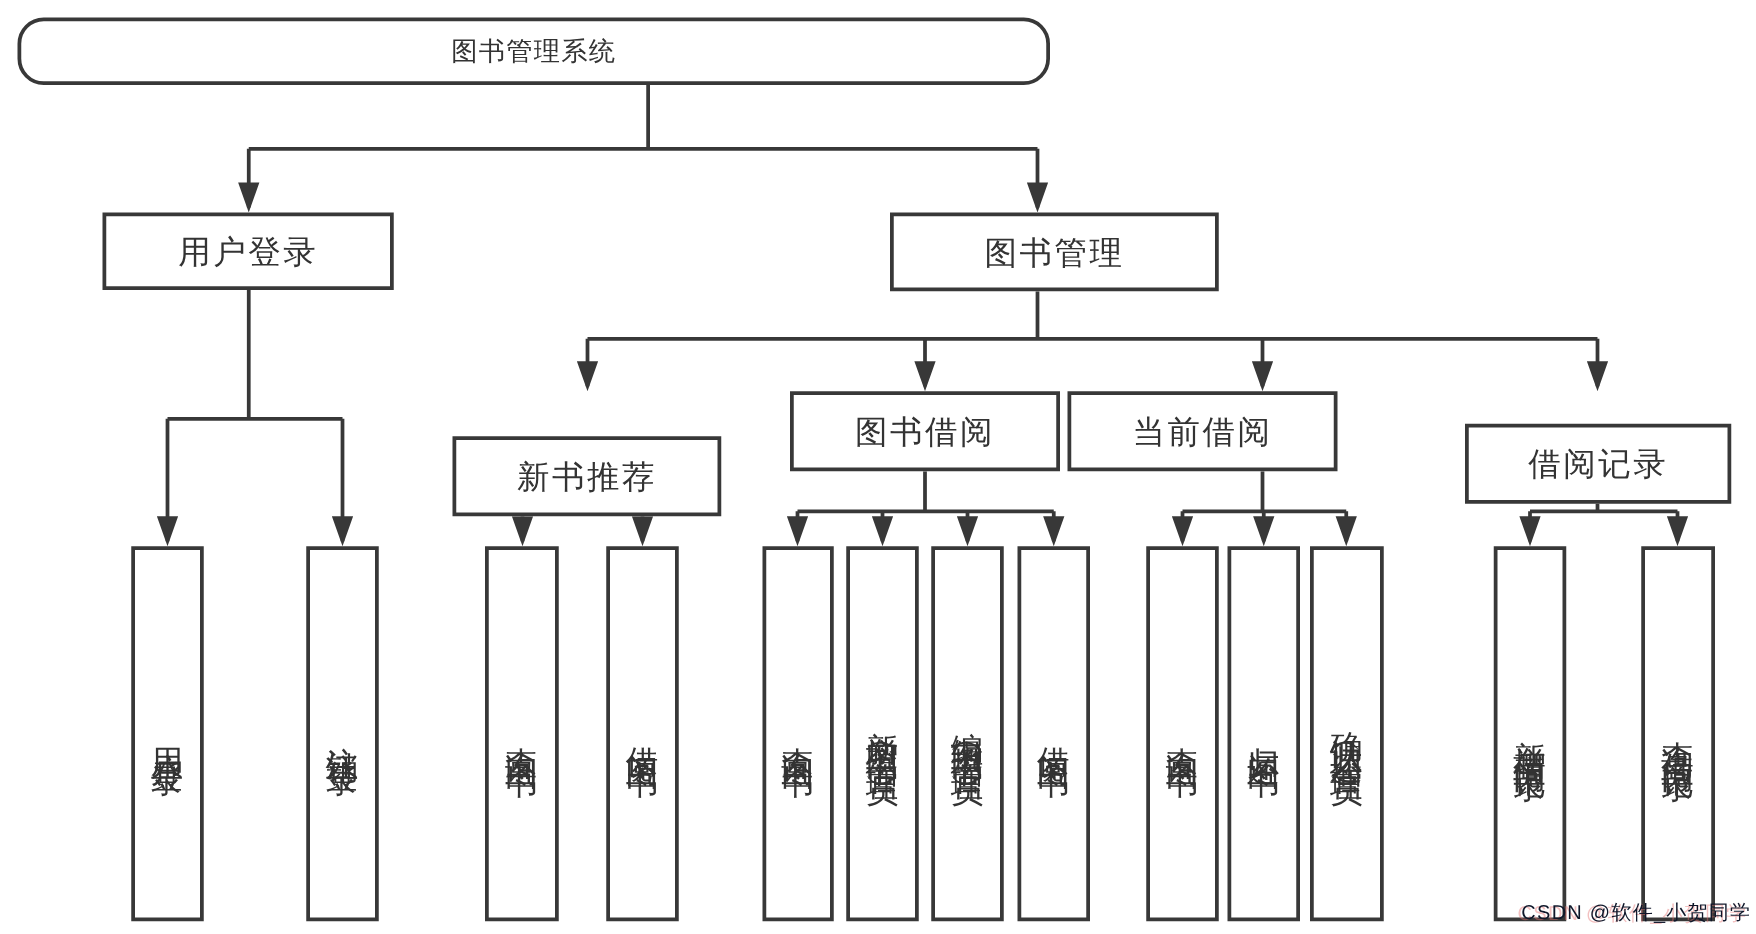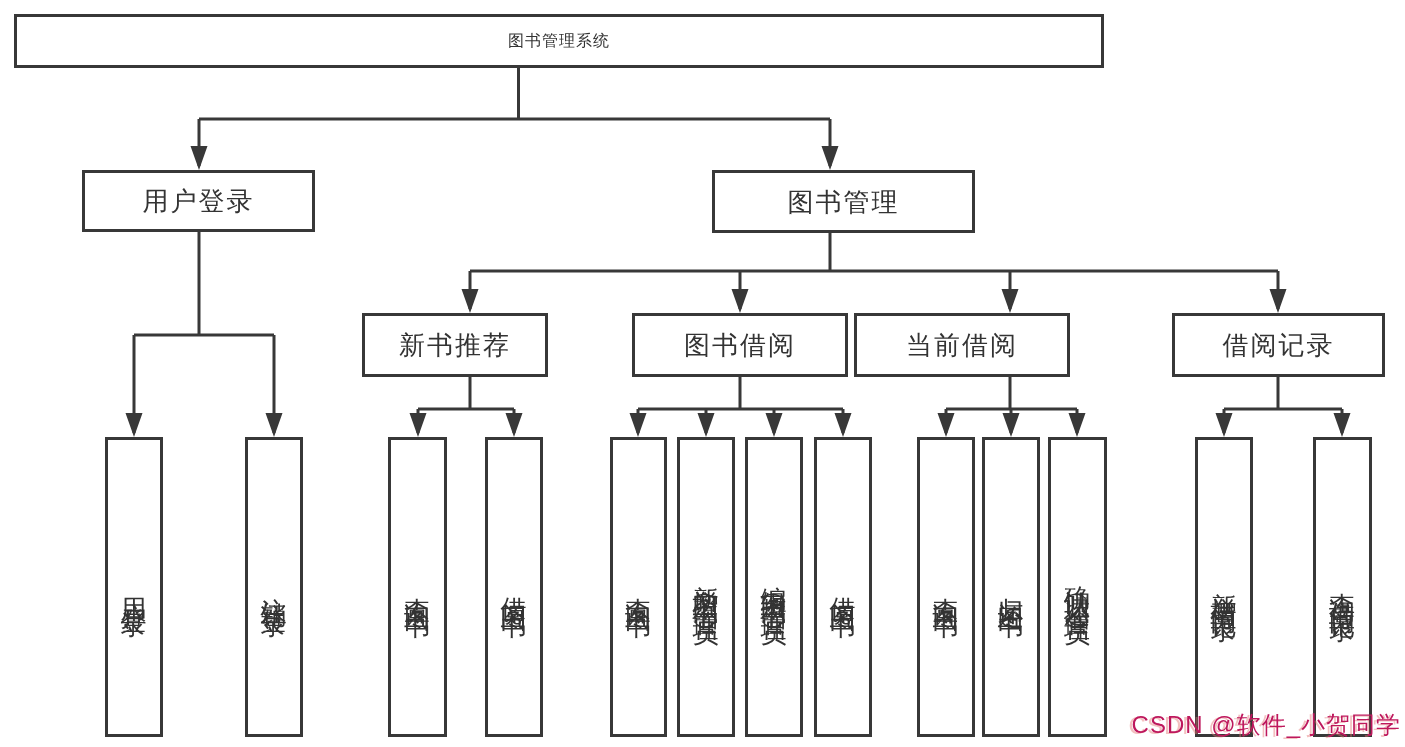--- a/index.html
+++ b/index.html
@@ -22,29 +22,29 @@
   .box {
     position: absolute;
     background: #ffffff;
     border: 3px solid #383838;
     display: flex;
     align-items: center;
     justify-content: center;
     text-align: center;
     line-height: 1;
   }
-  .box.root  { left: 14px;  top: 14px;  width: 1090px; height: 54px; font-size: 16px; letter-spacing: 1px; }
+  .box.root  { left: 14px;  top: 14px;  width: 826px; height: 54px; font-size: 21px; letter-spacing: 1px; border-radius: 21px; }
   .box.lvl   { font-size: 26px; letter-spacing: 2px; }
   .box.l2a   { left: 82px;  top: 170px; width: 233px; height: 62px; }
   .box.l2b   { left: 712px; top: 170px; width: 263px; height: 63px; }
   .box.l3    { top: 313px; height: 64px; }
-  .box.l3a   { left: 362px;  width: 186px; }
+  .box.l3a   { left: 362px;  width: 215px; margin-top: 36px; }
   .box.l3b   { left: 632px;  width: 216px; }
   .box.l3c   { left: 854px;  width: 216px; }
-  .box.l3d   { left: 1172px; width: 213px; }
+  .box.l3d   { left: 1172px; width: 213px; margin-top: 26px; }
   .box.leaf  { top: 437px; height: 300px; font-size: 26px; }
   .leaf .vtext {
     writing-mode: vertical-rl;
     letter-spacing: 5px;
     white-space: nowrap;
     line-height: 1;
   }
   .lf1  { left: 105px;  width: 58px; }
   .lf2  { left: 245px;  width: 58px; }
   .lf3  { left: 388px;  width: 59px; }
@@ -55,22 +55,22 @@
   .lf8  { left: 814px;  width: 58px; }
   .lf9  { left: 917px;  width: 58px; }
   .lf10 { left: 982px;  width: 58px; }
   .lf11 { left: 1048px; width: 59px; }
   .lf12 { left: 1195px; width: 58px; }
   .lf13 { left: 1313px; width: 59px; }
   .watermark {
     position: absolute;
     right: 4px;
     bottom: 6px;
-    font-size: 24px;
-    color: #be185d;
+    font-size: 16px;
+    color: #0f172a;
     text-shadow: -3px 1px 0 rgba(229, 115, 115, 0.45);
     letter-spacing: 1px;
     z-index: 5;
   }
 </style>
 </head>
 <body>
 
 <div class="canvas">
 

